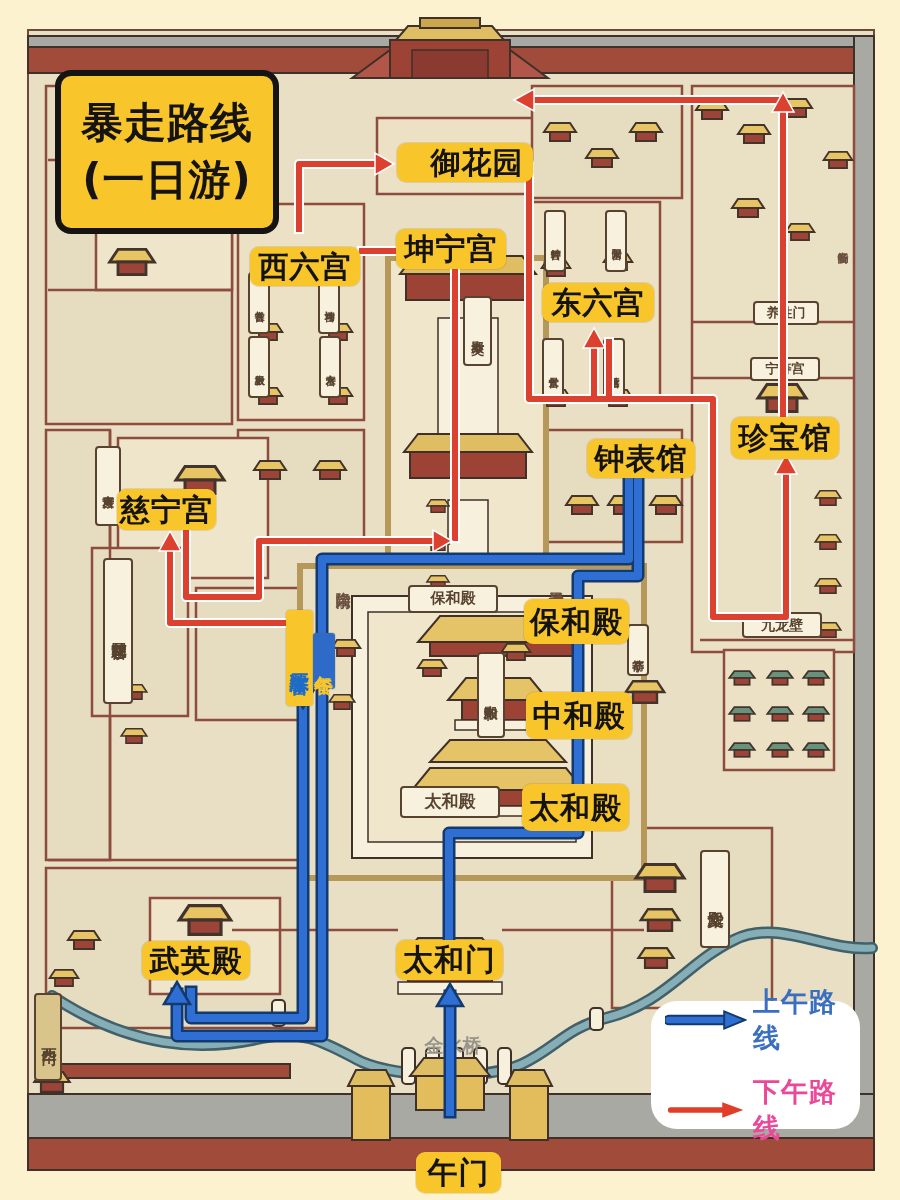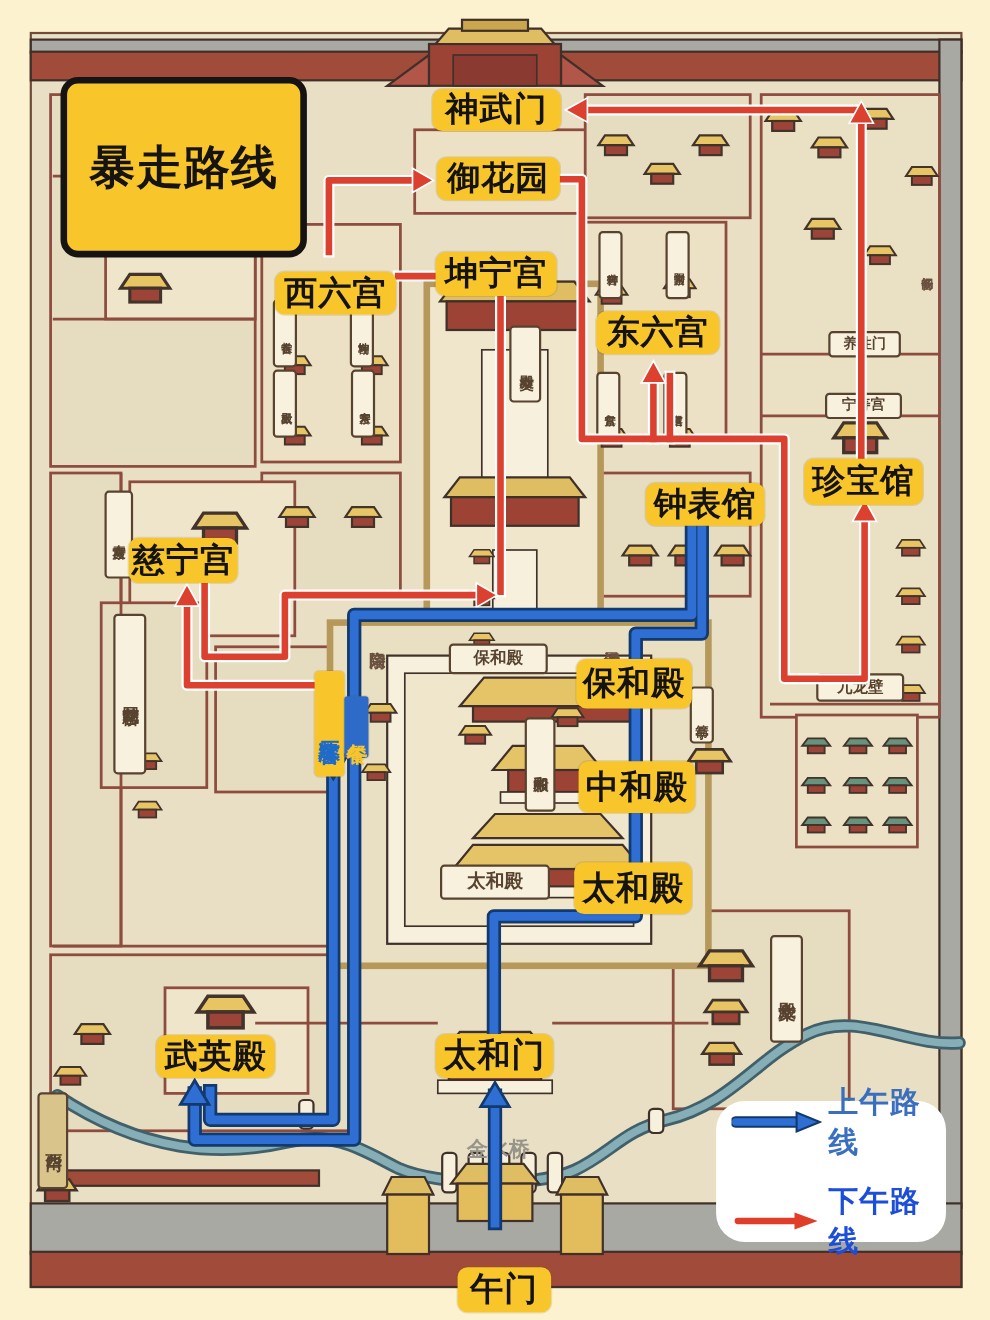--- a/index.html
+++ b/index.html
@@ -26,21 +26,21 @@
   .mtext{position:absolute;color:#6b5140;display:flex;align-items:center;justify-content:center;
          font-weight:700;background:transparent;border:none;line-height:1.1;}
   .mtv{writing-mode:vertical-rl;text-orientation:upright;}
   
   .legend{position:absolute;left:651px;top:1001px;width:209px;height:128px;background:#ffffff;
           border-radius:26px;display:flex;flex-direction:column;justify-content:center;gap:18px;
           padding:0 0 0 14px;box-sizing:border-box;}
   .legend-row{display:flex;align-items:center;gap:6px;}
   .legend-row .txt{font-size:27px;font-weight:700;letter-spacing:1px;}
   .legend-row .txt.morning{color:#3a6fc0;}
-  .legend-row .txt.afternoon{color:#1d4ed8;}
+  .legend-row .txt.afternoon{color:#ec4899;}
 </style>
 </head>
 <body>
 
 <div class="stage">
 
   <svg class="layer" viewBox="0 0 900 1200">
     <defs>
       <g id="b">
         <path d="M-16,0 L16,0 L10,-9 L-10,-9 Z" fill="#e7c464" stroke="#42332b" stroke-width="2"></path>
@@ -281,24 +281,24 @@
       <polygon points="450,984 437,1006 463,1006"></polygon>
       <polygon points="177,982 164,1004 190,1004"></polygon>
       <polygon points="303,708 290,686 316,686"></polygon>
     </g>
   </svg>
 
   <div class="layer">
 
     <div class="title">
       <span>暴走路线</span>
+      <span>(一日游)</span>
     </div>
 
-    <div class="lbl" style="left:393px;top:81px;width:117px;height:38px;">神武门</div>
-    <div class="lbl" style="left:397px;top:143px;width:112px;height:39px;">御花园</div>
+    <div class="lbl" style="left:397px;top:143px;width:112px;height:39px;padding-left:24px;">御花园</div>
     <div class="lbl" style="left:250px;top:231px;width:110px;height:39px;margin-top:16px;">西六宫</div>
     <div class="lbl" style="left:396px;top:229px;width:110px;height:40px;">坤宁宫</div>
     <div class="lbl" style="left:542px;top:283px;width:112px;height:39px;">东六宫</div>
     <div class="lbl" style="left:731px;top:417px;width:108px;height:42px;">珍宝馆</div>
     <div class="lbl" style="left:587px;top:439px;width:108px;height:39px;">钟表馆</div>
     <div class="lbl" style="left:117px;top:489px;width:99px;height:41px;">慈宁宫</div>
     <div class="lbl" style="left:524px;top:599px;width:105px;height:45px;">保和殿</div>
     <div class="lbl" style="left:526px;top:692px;width:106px;height:47px;">中和殿</div>
     <div class="lbl" style="left:522px;top:784px;width:107px;height:47px;">太和殿</div>
     <div class="lbl" style="left:142px;top:941px;width:108px;height:39px;">武英殿</div>

